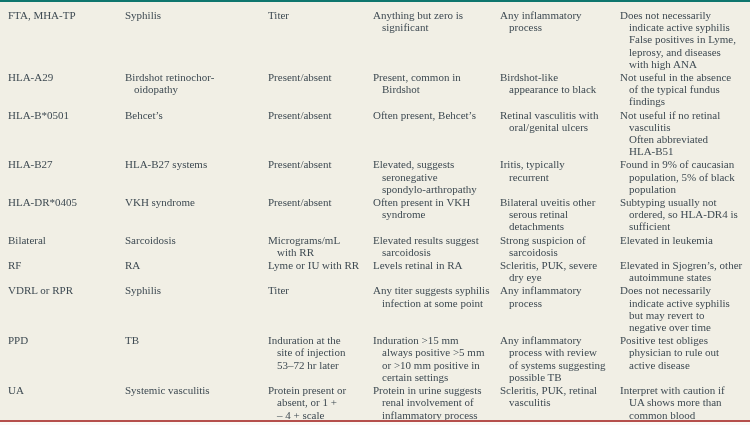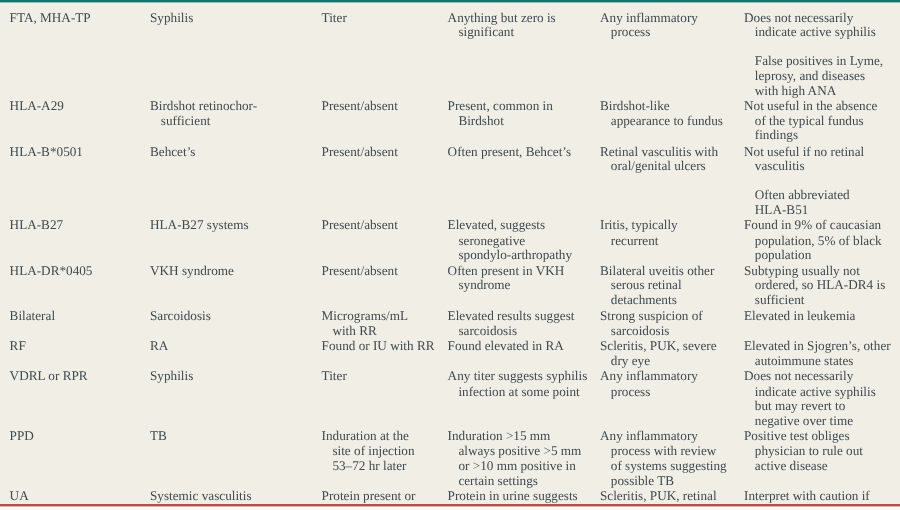--- a/index.html
+++ b/index.html
@@ -35,21 +35,20 @@
     padding: 0 4px 1px 0;
   }
   .para {
     white-space: pre-line;
     padding-left: 9px;
     text-indent: -9px;
   }
   .para + .para {
     text-indent: 0;
     padding-left: 9px;
-    margin-top: 12px;
   }
   .bottom-rule {
     width: 750px; height: 2px;
     background: var(--rule);
   }
 </style>
 </head>
 <body>
 
 <div class="sheet">
@@ -88,32 +87,32 @@
 leprosy, and diseases
 with high ANA</div>
           </td>
         </tr>
         <tr>
           <td>
             <div class="para">HLA-A29</div>
           </td>
           <td>
             <div class="para">Birdshot retinochor-
-sufficient</div>
+oidopathy</div>
           </td>
           <td>
             <div class="para">Present/absent</div>
           </td>
           <td>
             <div class="para">Present, common in
 Birdshot</div>
           </td>
           <td>
             <div class="para">Birdshot-like
-appearance to fundus</div>
+appearance to black</div>
           </td>
           <td>
             <div class="para">Not useful in the absence
 of the typical fundus
 findings</div>
           </td>
         </tr>
         <tr>
           <td>
             <div class="para">HLA-B*0501</div>
@@ -212,24 +211,24 @@
           </td>
         </tr>
         <tr>
           <td>
             <div class="para">RF</div>
           </td>
           <td>
             <div class="para">RA</div>
           </td>
           <td>
-            <div class="para">Found or IU with RR</div>
-          </td>
-          <td>
-            <div class="para">Found elevated in RA</div>
+            <div class="para">Lyme or IU with RR</div>
+          </td>
+          <td>
+            <div class="para">Levels retinal in RA</div>
           </td>
           <td>
             <div class="para">Scleritis, PUK, severe
 dry eye</div>
           </td>
           <td>
             <div class="para">Elevated in Sjogren’s, other
 autoimmune states</div>
           </td>
         </tr>
@@ -305,19 +304,19 @@
 renal involvement of
 inflammatory process</div>
           </td>
           <td>
             <div class="para">Scleritis, PUK, retinal
 vasculitis</div>
           </td>
           <td>
             <div class="para">Interpret with caution if
 UA shows more than
-trace later</div>
+common blood</div>
           </td>
         </tr>
       </tbody>
   </table>
 </div>
 <div class="bottom-rule"></div>
 
 </body></html>

